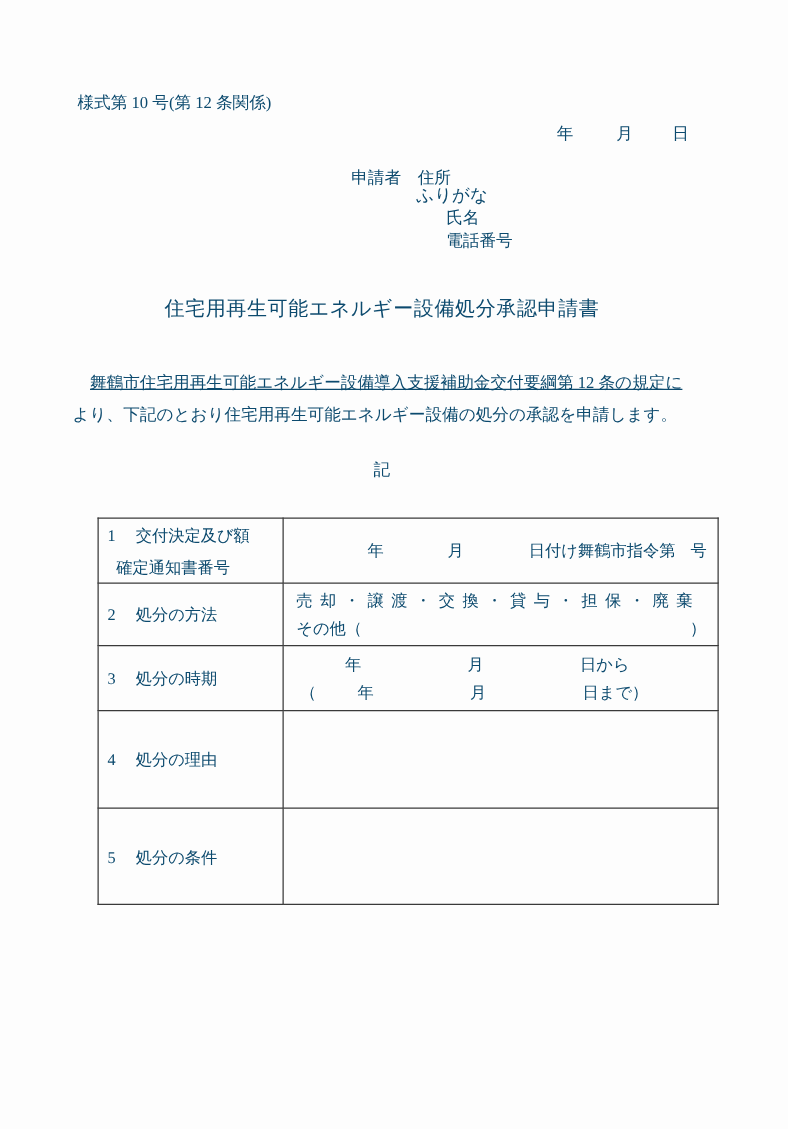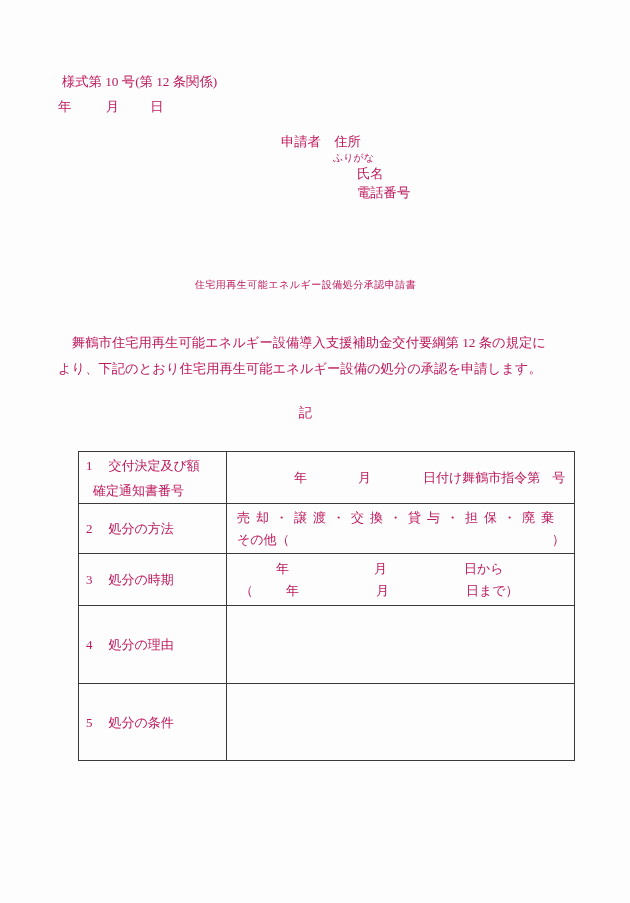--- a/index.html
+++ b/index.html
@@ -5,50 +5,51 @@
   html, body {
     margin: 0;
     padding: 0;
     background: #fdfdfd;
   }
   .page {
     position: relative;
     width: 630px;
     height: 903px;
     background: #fdfdfd;
-    color: #be185d;
+    color: #0c4a6e;
     font-family: "Liberation Serif", "DejaVu Serif", serif;
     font-size: 13.3px;
     line-height: 19px;
     box-sizing: border-box;
     padding: 72px 77px 0 58px;
     overflow: hidden;
   }
   .form-number { margin-left: 4px; }
   .date-line {
     margin-top: 6px;
+    text-align: right;
     padding-right: 2px;
   }
   .date-line .gap-a { margin-left: 31px; }
   .date-line .gap-b { margin-left: 28px; }
   .addressee { margin-top: 17px; margin-left: 17px; }
   .addressee .addr-name { margin-left: 13px; }
   .applicant { margin-top: 16px; margin-left: 223px; }
   .app-sub { padding-left: 52px; }
-  .furigana { font-size: 10px; line-height: 13px; }
+  .furigana { font-size: 14px; line-height: 13px; }
   .app-sub .app-row { line-height: 19px; margin-left: 24px; }
   .doc-title {
-    margin-top: 73px;
+    margin-top: 36px;
     text-align: center;
-    font-size: 10px;
+    font-size: 16px;
     letter-spacing: 0.5px;
   }
   .body-text { margin-top: 36px; }
   .p-line { line-height: 26px; }
-  .p-line.indent { text-indent: 14px; }
+  .p-line.indent { text-indent: 14px; text-decoration: underline; }
   .ki { margin-top: 21px; text-align: center; }
 
   table.form-table {
     margin-top: 29px;
     margin-left: 20px;
     border-collapse: collapse;
     table-layout: fixed;
     width: 475px;
     font-size: 13px;
   }

